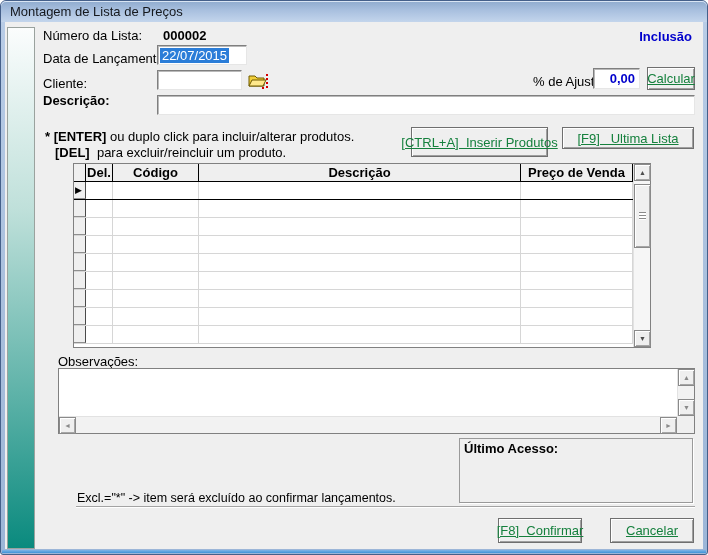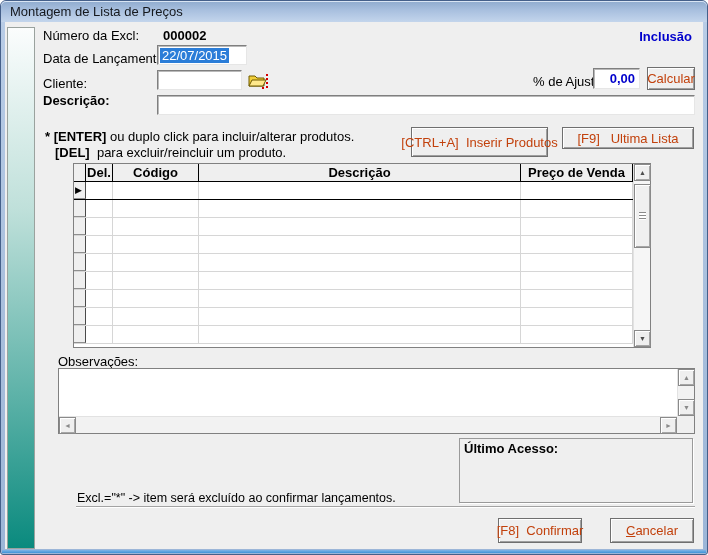--- a/index.html
+++ b/index.html
@@ -44,24 +44,25 @@
     font-size:13px;
   }
   .sel {
     display:inline-block; margin:2px 0 0 2px; padding:0 2px;
     background:#2b7dd8; color:#ffffff; font-weight:normal; font-size:13px; line-height:15px;
   }
   .num-val { text-align:right; padding:2px 4px 0 0; color:#0000cc; font-weight:bold; }
 
   .btn {
     position:absolute; display:flex; align-items:center; justify-content:center;
-    background:#efefef; color:#c2410c; font-size:13px; white-space:pre;
+    background:#efefef; color:#15803d; font-size:13px; white-space:pre;
     border:1px solid #6f6f6f;
     box-shadow: inset 1px 1px 0 #ffffff, inset -1px -1px 0 #9f9f9f;
     cursor:default;
+    text-decoration:underline;
   }
   .btn u { text-decoration:underline; }
 
   
   .lookup { position:absolute; left:245px; top:69px; width:24px; height:21px;
     display:flex; align-items:center; justify-content:center; }
 
   
   .grid {
     position:absolute; left:72px; top:162px; width:578px; height:185px;
@@ -121,21 +122,21 @@
 
 <div class="window">
 
   <div class="titlebar">
     <span class="title">Montagem de Lista de Preços</span>
   </div>
 
   <div class="client"></div>
   <div class="strip"></div>
 
-  <span class="lbl" style="left:42px; top:27px;">Número da Excl:</span>
+  <span class="lbl" style="left:42px; top:27px;">Número da Lista:</span>
   <span class="lbl bold" style="left:162px; top:27px;">000002</span>
   <span class="lbl blue" style="right:15px; top:28px;">Inclusão</span>
 
   <span class="lbl" style="left:42px; top:50px;">Data de Lançamento:</span>
   <div class="sunken" style="left:156px; top:44px; width:90px; height:20px;">
     <span class="sel">22/07/2015</span>
   </div>
 
   <span class="lbl" style="left:42px; top:75px;">Cliente:</span>
   <div class="sunken" style="left:156px; top:69px; width:85px; height:20px;">

